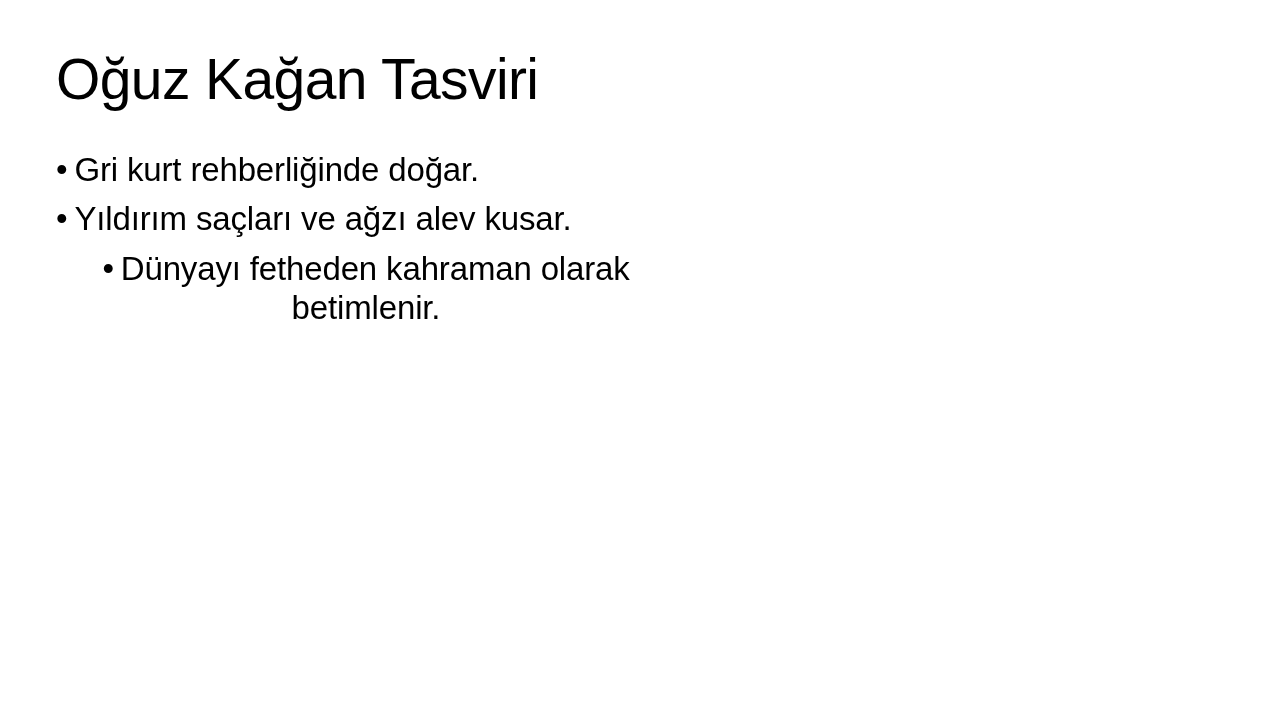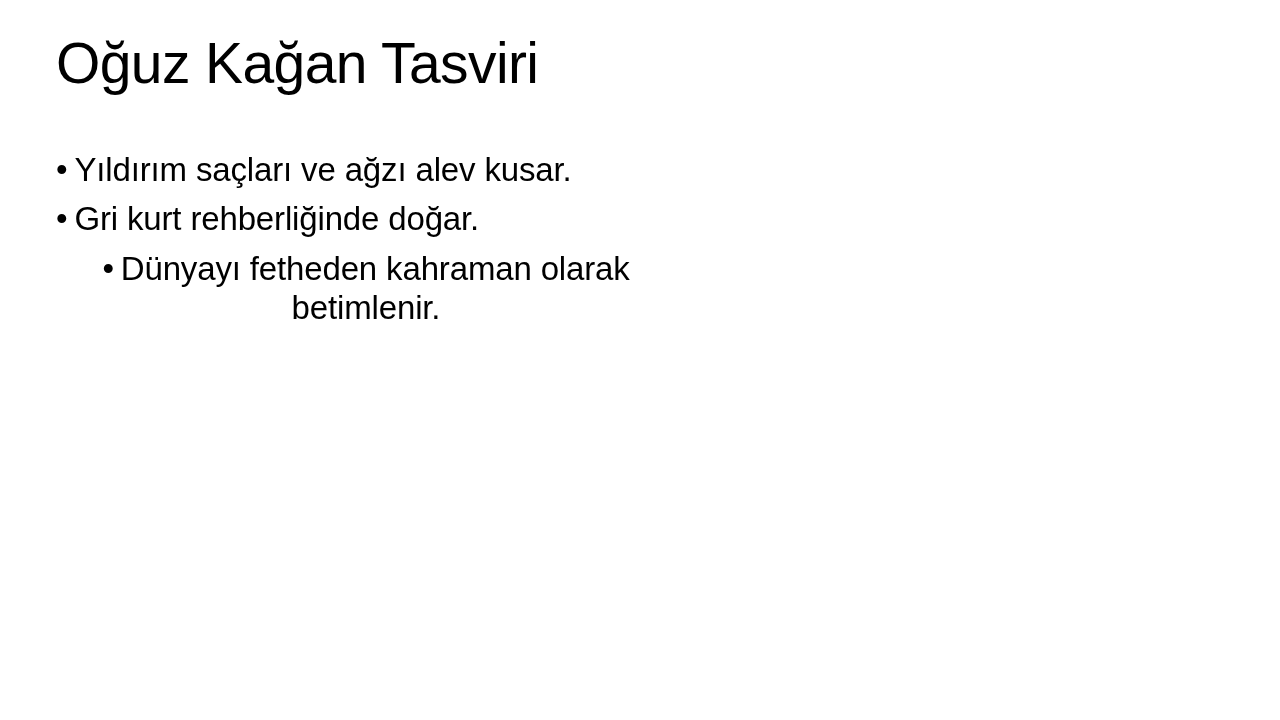--- a/index.html
+++ b/index.html
@@ -20,21 +20,21 @@
     position: relative;
     width: 1280px;
     height: 720px;
     background: #ffffff;
     box-sizing: border-box;
   }
 
   .slide-title {
     position: absolute;
     left: 56px;
-    top: 30px;
+    top: 46px;
     width: 1140px;
     margin: 0;
     font-size: 57px;
     font-weight: 300;
     line-height: 1.18;
     letter-spacing: -0.6px;
     color: #000000;
     white-space: nowrap;
   }
 
@@ -85,25 +85,25 @@
 <body>
 
 <div class="slide">
 
   <h1 class="slide-title">Oğuz Kağan Tasviri</h1>
 
   <div class="slide-body">
     <ul class="bullet-list">
 
       <li class="bullet-item">
-        <span class="bullet-dot">•</span><span class="bullet-text">Yıldırım saçları ve ağzı alev kusar.</span>
+        <span class="bullet-dot">•</span><span class="bullet-text">Gri kurt rehberliğinde doğar.</span>
       </li>
 
       <li class="bullet-item">
-        <span class="bullet-dot">•</span><span class="bullet-text">Gri kurt rehberliğinde doğar.</span>
+        <span class="bullet-dot">•</span><span class="bullet-text">Yıldırım saçları ve ağzı alev kusar.</span>
       </li>
 
       <li class="bullet-item">
         <span class="bullet-dot">•</span><span class="bullet-text">Dünyayı fetheden kahraman olarak betimlenir.</span>
       </li>
 
     </ul>
   </div>
 
 </div>

